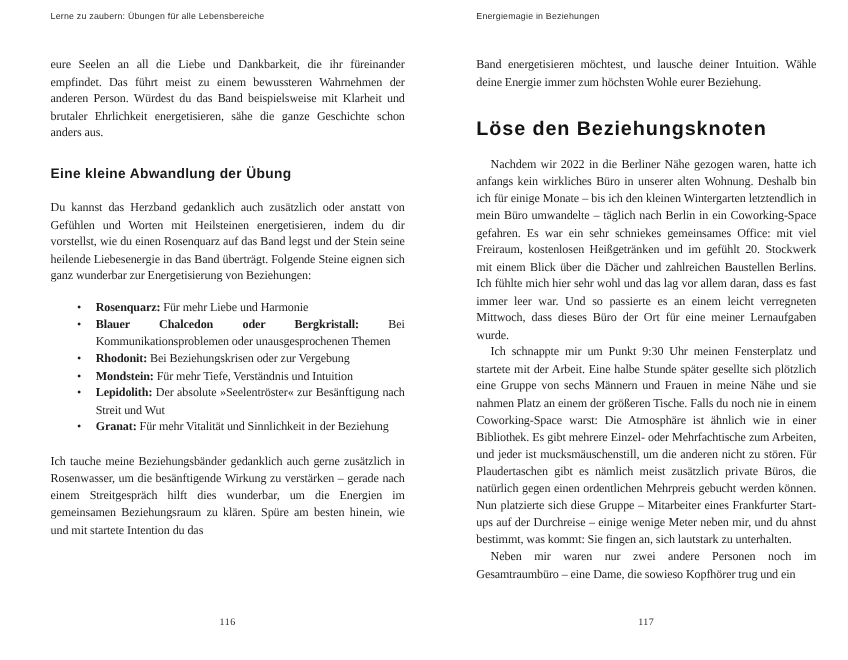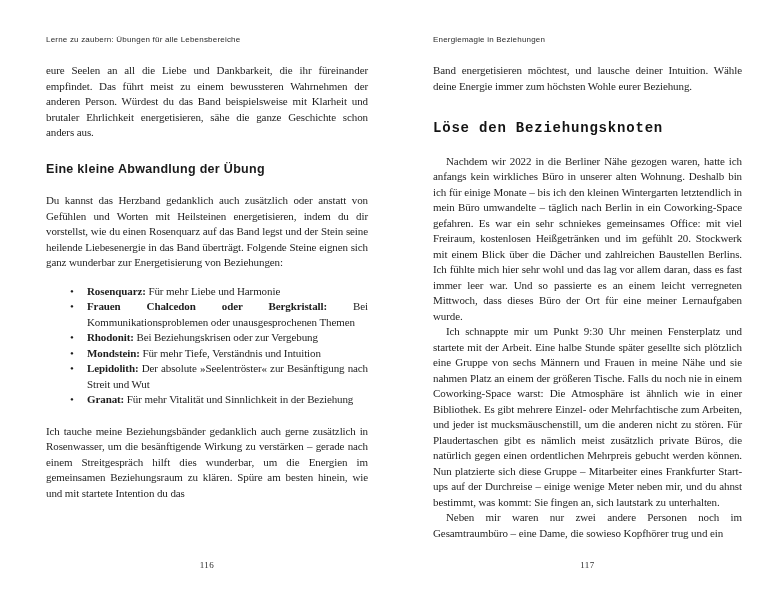--- a/index.html
+++ b/index.html
@@ -22,47 +22,47 @@
     height: 600px;
   }
   .page-left  { left: 46px;  width: 322px; }
   .page-right { left: 433px; width: 309px; }
 
   .running-head {
     font-family: "Liberation Sans", sans-serif;
     font-size: 8px;
     letter-spacing: 0.2px;
     color: #2b2b2b;
-    margin-top: 35px;
+    margin-top: 10px;
     height: 10px;
   }
   .running-head.right { text-align: left; }
 
   .bodytext {
     font-size: 11px;
     line-height: 15.5px;
     letter-spacing: -0.1px;
     text-align: justify;
   }
   .bodytext p { margin: 0; }
 
-  p.cont { margin-top: 18px; }
+  p.cont { margin-top: 32px; }
 
   .section-heading {
     font-family: "Liberation Sans", sans-serif;
     font-size: 12.5px;
     font-weight: 600;
     letter-spacing: 0.3px;
     color: #1a1a1a;
     margin: 21px 0 16px 0;
     text-align: left;
   }
   .chapter-heading {
-    font-family: Liberation Mono, monospace;
-    font-size: 14px;
+    font-family: Liberation Sans, sans-serif;
+    font-size: 18px;
     font-weight: 700;
     letter-spacing: 0.8px;
     color: #141414;
     margin: 27px 0 17px 0;
     text-align: left;
   }
 
   ul.stone-list {
     list-style: none;
     margin: 13px 0 16px 0;
@@ -109,21 +109,21 @@
       <p>Du kannst das Herzband gedanklich auch zusätzlich oder anstatt von Gefühlen und Worten mit Heilsteinen energetisieren, indem du dir vorstellst, wie du einen Rosenquarz auf das Band legst und der Stein seine heilende Liebesenergie in das Band überträgt. Folgende Steine eignen sich ganz wunderbar zur Energetisierung von Beziehungen:</p>
 
       <ul class="stone-list">
         <li>
           <span class="bullet">•</span>
           <span class="term">Rosenquarz:</span>
           <span>Für mehr Liebe und Harmonie</span>
         </li>
         <li>
           <span class="bullet">•</span>
-          <span class="term">Frauen Chalcedon oder Bergkristall:</span>
+          <span class="term">Blauer Chalcedon oder Bergkristall:</span>
           <span>Bei Kommunikationsproblemen oder unausgesprochenen Themen</span>
         </li>
         <li>
           <span class="bullet">•</span>
           <span class="term">Rhodonit:</span>
           <span>Bei Beziehungskrisen oder zur Vergebung</span>
         </li>
         <li>
           <span class="bullet">•</span>
           <span class="term">Mondstein:</span>

